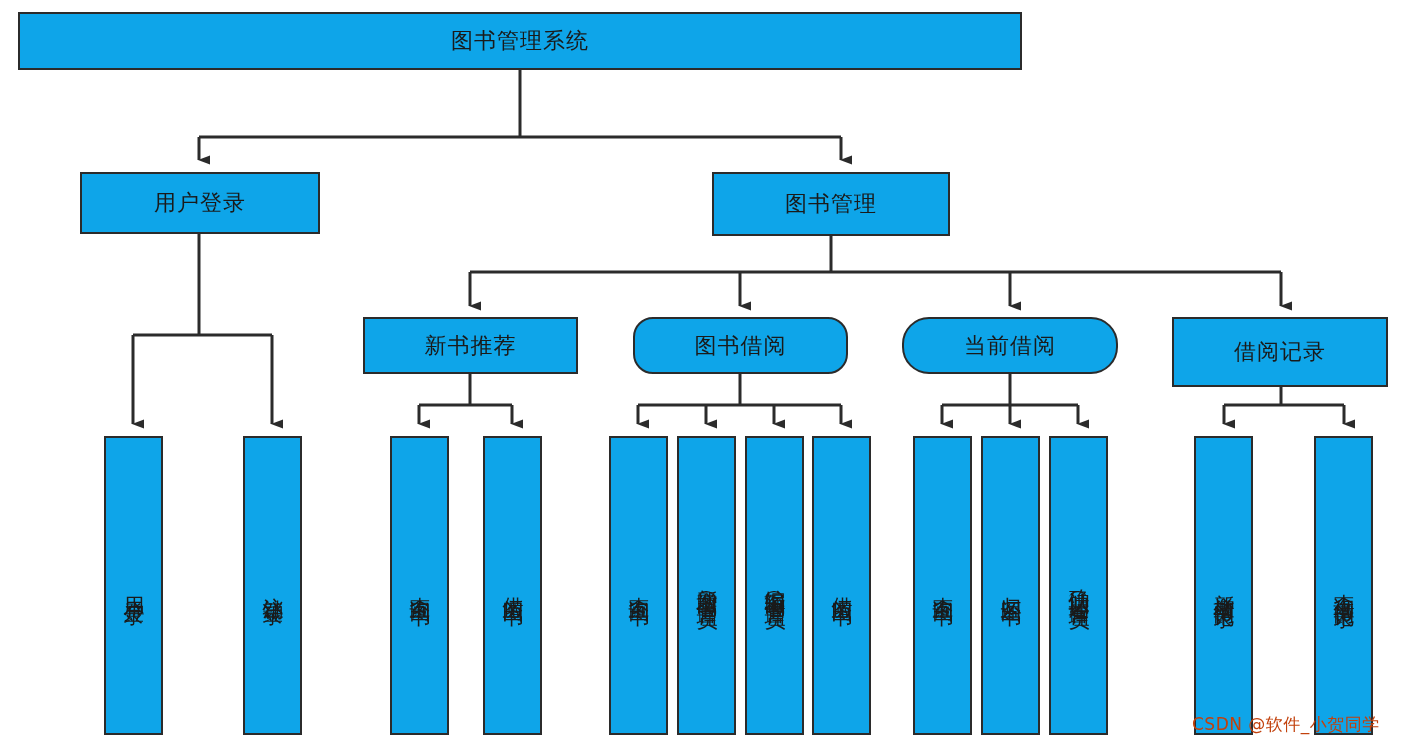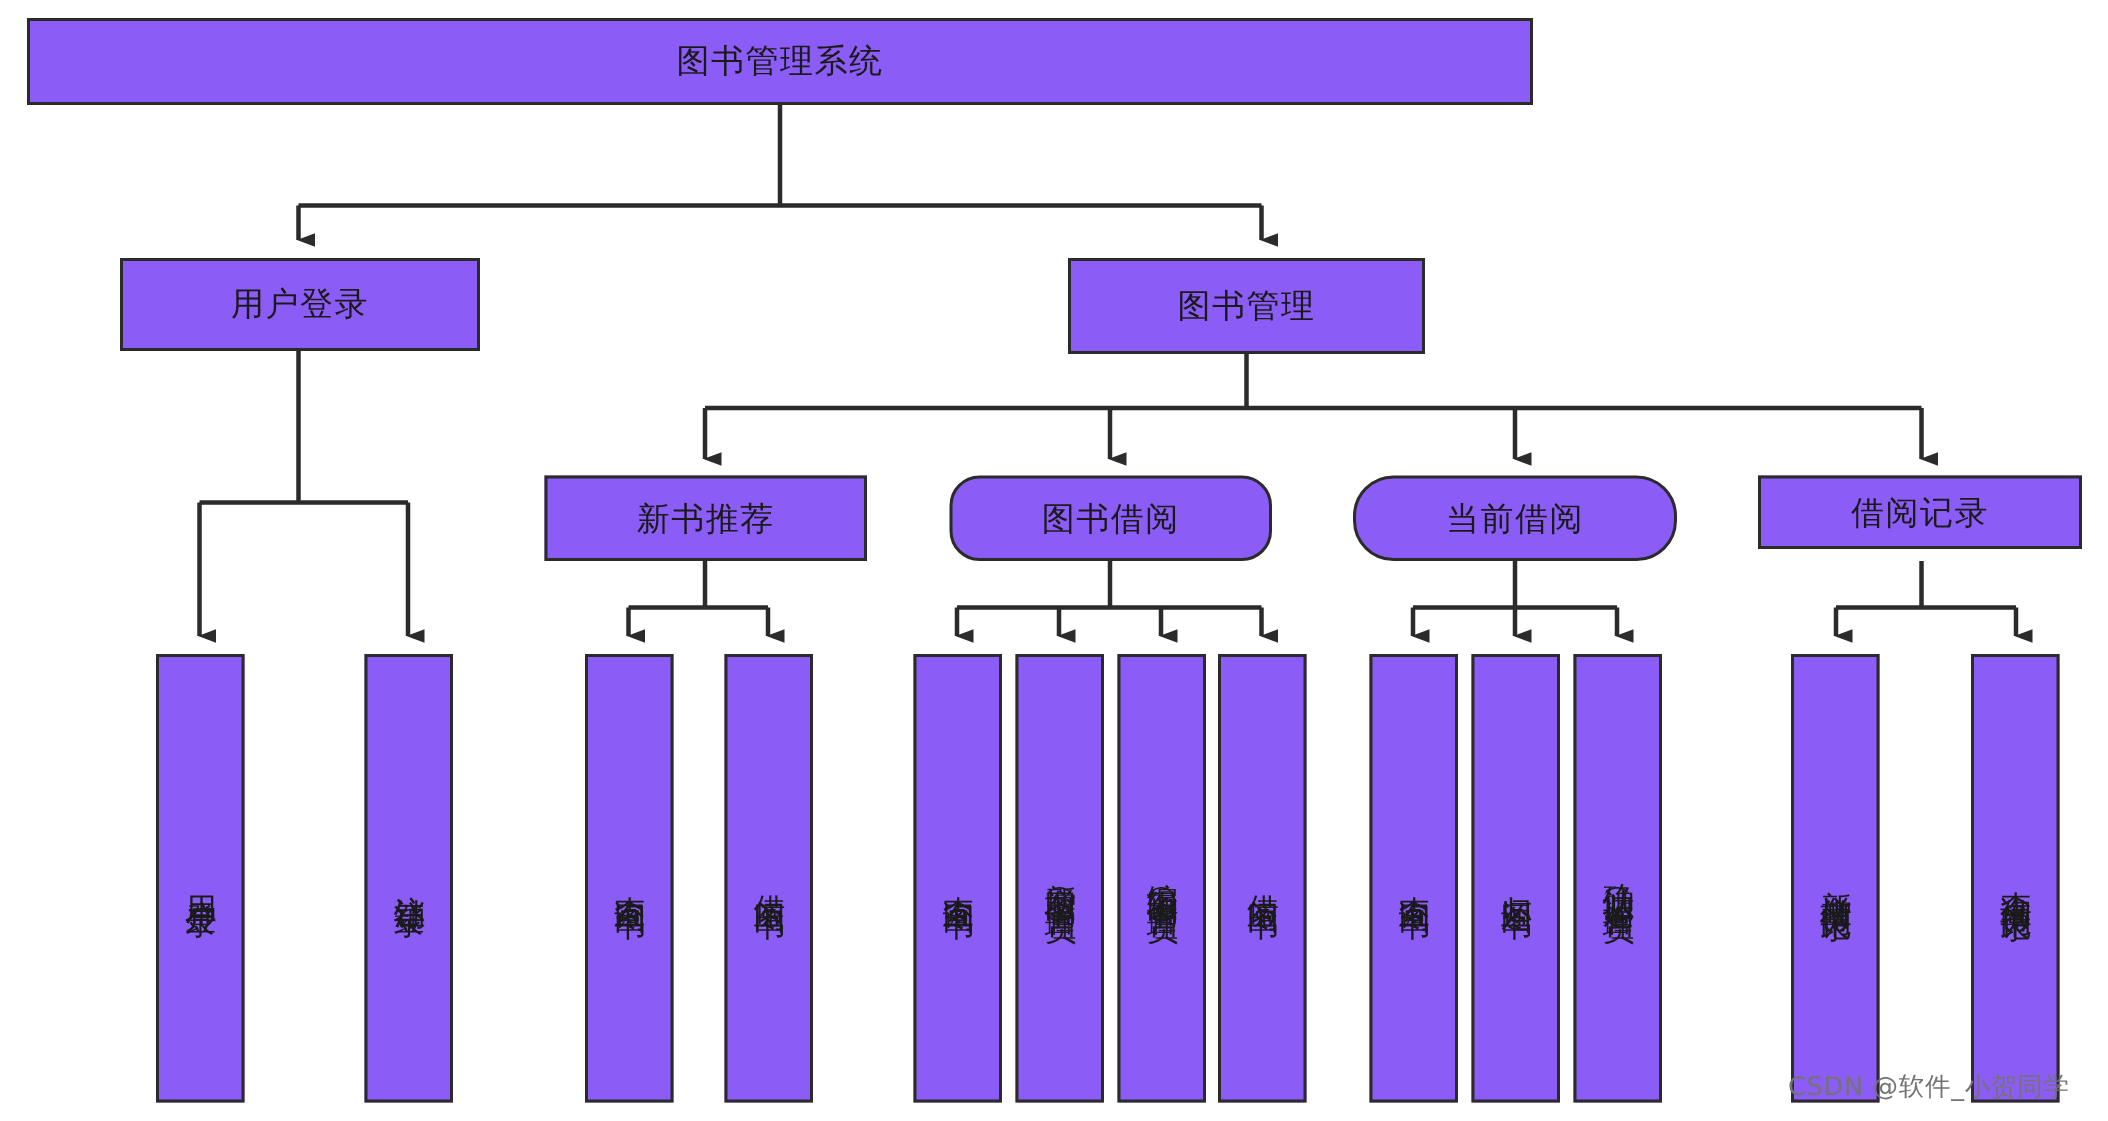--- a/index.html
+++ b/index.html
@@ -14,21 +14,21 @@
     position: relative;
     width: 1405px;
     height: 747px;
     background: #ffffff;
     overflow: hidden;
   }
   .node {
     position: absolute;
     box-sizing: border-box;
     border: 2px solid #2b2b2b;
-    background: #8b5cf6;
+    background: #0ea5e9;
     display: flex;
     align-items: center;
     justify-content: center;
     color: #1a1a1a;
   }
   .node-h {
     font-size: 22px;
     letter-spacing: 1px;
     white-space: nowrap;
   }
@@ -49,21 +49,21 @@
     position: absolute;
     left: 0;
     top: 0;
     width: 1405px;
     height: 747px;
     pointer-events: none;
   }
   .watermark {
     position: absolute;
     font-size: 17px;
-    color: #737373;
+    color: #c2410c;
     white-space: nowrap;
     letter-spacing: 0.5px;
   }
 </style>
 </head>
 <body>
 
 <div id="canvas">
 
   <svg id="edges" viewBox="0 0 1405 747">
@@ -129,21 +129,21 @@
 
   <div class="node node-h" style="left:363px; top:317px; width:215px; height:57px;">
     <span>新书推荐</span>
   </div>
   <div class="node node-h" style="left:633px; top:317px; width:215px; height:57px;border-radius:20px;">
     <span>图书借阅</span>
   </div>
   <div class="node node-h" style="left:902px; top:317px; width:216px; height:57px;border-radius:27px;">
     <span>当前借阅</span>
   </div>
-  <div class="node node-h" style="left:1172px; top:317px; width:216px; height:49px;">
+  <div class="node node-h" style="left:1172px; top:317px; width:216px; height:70px;">
     <span>借阅记录</span>
   </div>
 
   <div class="node node-v" style="left:104px; top:436px; width:59px; height:299px;">
     <span class="vtext">用户登录</span>
   </div>
   <div class="node node-v" style="left:243px; top:436px; width:59px; height:299px;">
     <span class="vtext">注销登录</span>
   </div>
 

